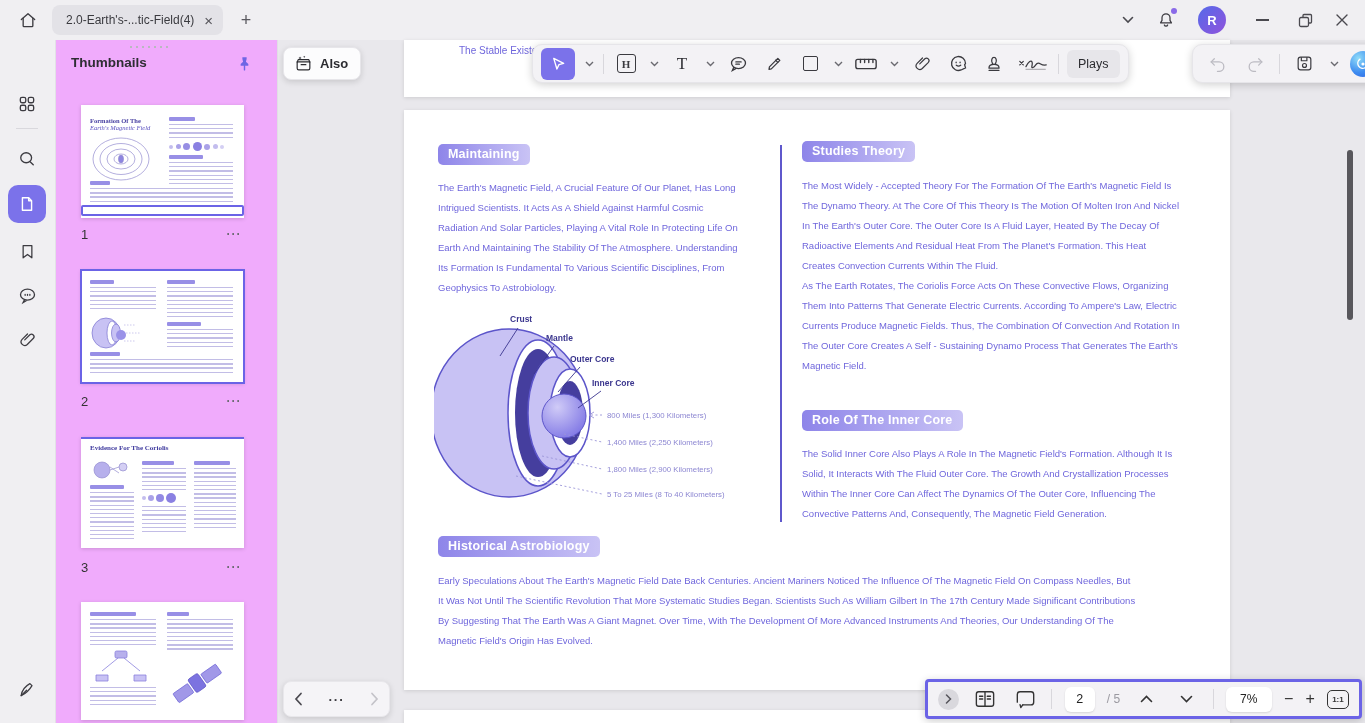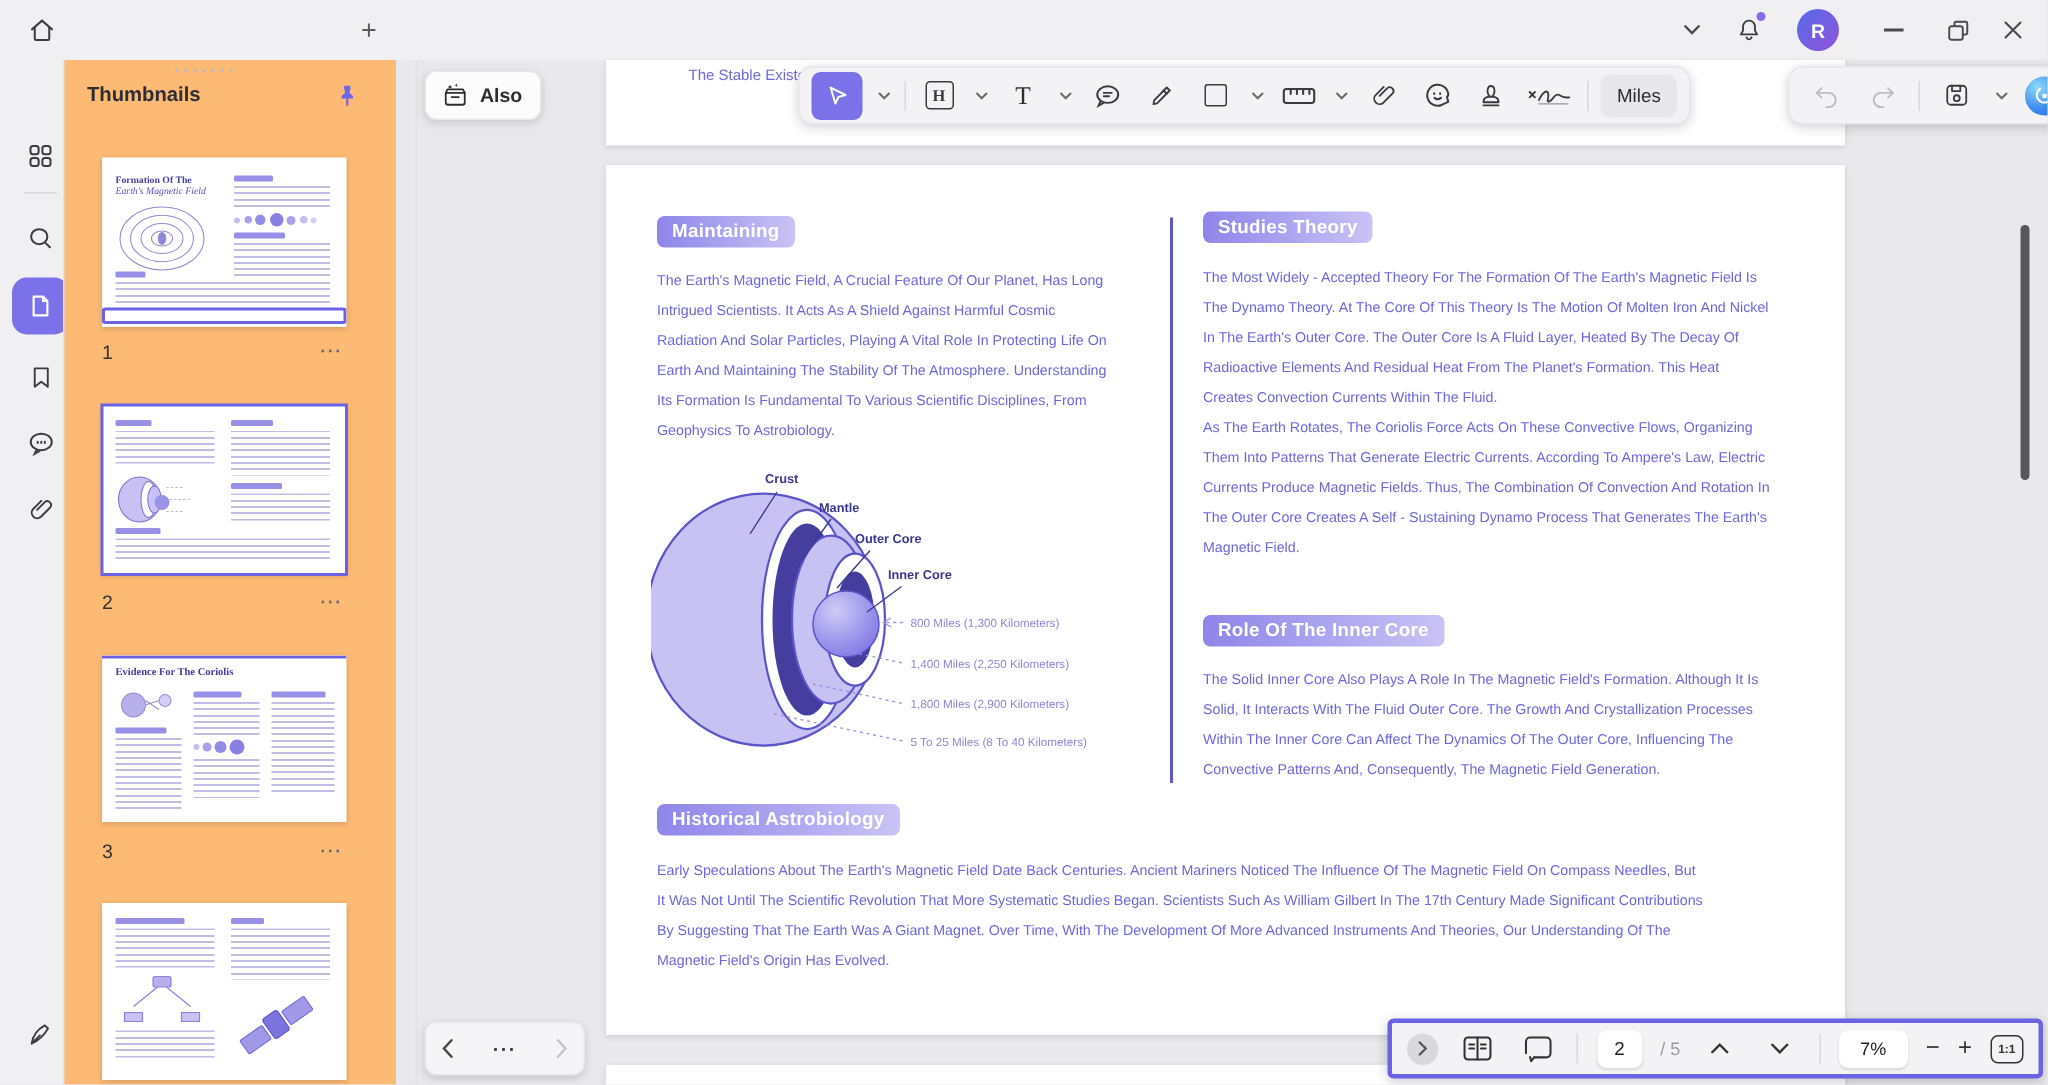--- a/index.html
+++ b/index.html
@@ -20,21 +20,21 @@
   .bell-wrap { position:relative; }
   .bell-dot { position:absolute; right:-1px; top:-2px; width:6px; height:6px; border-radius:50%; background:#8a6ae8; }
 
   
   .rail { position:absolute; left:0; top:40px; width:55px; height:683px; background:#f0eff2; }
   .rail-item { position:absolute; left:8px; width:38px; height:38px; display:flex; align-items:center; justify-content:center; border-radius:10px; }
   .rail-item.active { background:#7b72ea; }
   .rail-divider { position:absolute; left:16px; top:88px; width:22px; height:1px; background:#d9d8dd; }
 
   
-  .thumbpanel { position:absolute; left:42px; top:40px; width:222px; height:683px; background:#fdba74; border-left:1px solid #e2e1e6; }
+  .thumbpanel { position:absolute; left:55px; top:40px; width:222px; height:683px; background:#f0abfc; border-left:1px solid #e2e1e6; }
   .panel-handle { position:absolute; left:72px; top:5px; width:40px; height:4px;
     background-image:radial-gradient(circle, #b9b8bf 1px, transparent 1.2px); background-size:6px 4px; }
   .panel-title { position:absolute; left:15px; top:15px; font-size:13.5px; font-weight:bold; color:#2e2d33; }
   .pin-btn { position:absolute; left:176px; top:11px; width:24px; height:24px; display:flex; align-items:center; justify-content:center; }
   .thumb { position:absolute; left:25px; width:163px; background:#fff; box-shadow:0 1px 4px rgba(0,0,0,.16); overflow:hidden; }
   .thumb.current { outline:2px solid #6b63e6; outline-offset:-1px; }
   .thumb-label { position:absolute; left:25px; font-size:13px; color:#333; }
   .thumb-more { position:absolute; left:165px; width:26px; height:18px; text-align:center; font-size:12px; letter-spacing:1px; color:#6a6a70; font-weight:bold; }
   .viewport-box { position:absolute; left:0; right:0; bottom:2px; height:11px; background:#fff; border:2px solid #6b63e6; border-radius:2px; }
   .stripes { background-image:repeating-linear-gradient(#c2bde6 0 1.3px, transparent 1.3px 4.2px); }
@@ -90,20 +90,24 @@
 
 <div id="app">
 
   <div class="titlebar">
     <div class="home-btn">
       <svg class="ic" width="20" height="20" viewBox="0 0 24 24" fill="none" stroke="#3c3b41" stroke-width="1.6" stroke-linecap="round" stroke-linejoin="round">
           <path d="M4 11.5 12 4.5l8 7"></path>
           <path d="M6.2 9.8V19a1 1 0 0 0 1 1h9.6a1 1 0 0 0 1-1V9.8"></path>
         </svg>
     </div>
+    <div class="tab">
+      <span class="tab-title">2.0-Earth's-...tic-Field(4)</span>
+      <span class="tab-close">×</span>
+    </div>
     <div class="tab-add">+</div>
     <div class="tb-right">
       <svg class="ic" width="12" height="8" viewBox="0 0 12 8" fill="none" stroke="#4a494f" stroke-width="1.6" stroke-linecap="round">
           <polyline points="1.5,1.5 6,6 10.5,1.5"></polyline>
         </svg>
       <div class="bell-wrap">
         <svg class="ic" width="20" height="20" viewBox="0 0 24 24" fill="none" stroke="#3c3b41" stroke-width="1.5" stroke-linecap="round" stroke-linejoin="round">
             <path d="M12 4.5a4.8 4.8 0 0 0-4.8 4.8v3.2L5.5 15.5h13l-1.7-3V9.3A4.8 4.8 0 0 0 12 4.5z"></path>
             <path d="M10 18a2.1 2.1 0 0 0 4 0"></path>
           </svg>
@@ -452,21 +456,21 @@
         </svg>
     </div>
     <div class="tool" style="width:34px">
       <svg class="ic" width="30" height="18" viewBox="0 0 34 20" fill="none" stroke="#3a3a3f" stroke-width="1.4" stroke-linecap="round">
           <path d="M2 7l4 4M6 7l-4 4"></path>
           <path d="M9 13c3-6 6-8 7-5s-2 7 1 6 3-5 6-5 3 3 9 2"></path>
           <path d="M9 16h22" stroke-width="1" opacity="0.5"></path>
         </svg>
     </div>
     <div class="vdiv"></div>
-    <div class="close-btn">Miles</div>
+    <div class="close-btn">Plays</div>
   </div>
 
   <div class="right-toolbar">
     <div class="tool">
       <svg class="ic" width="19" height="17" viewBox="0 0 24 20" fill="none" stroke="#bcbbc2" stroke-width="1.6" stroke-linecap="round" stroke-linejoin="round">
           <path d="M8 4 4 8l4 4"></path>
           <path d="M4 8h10a6 6 0 0 1 0 12h-2"></path>
         </svg>
     </div>
     <div class="tool">

